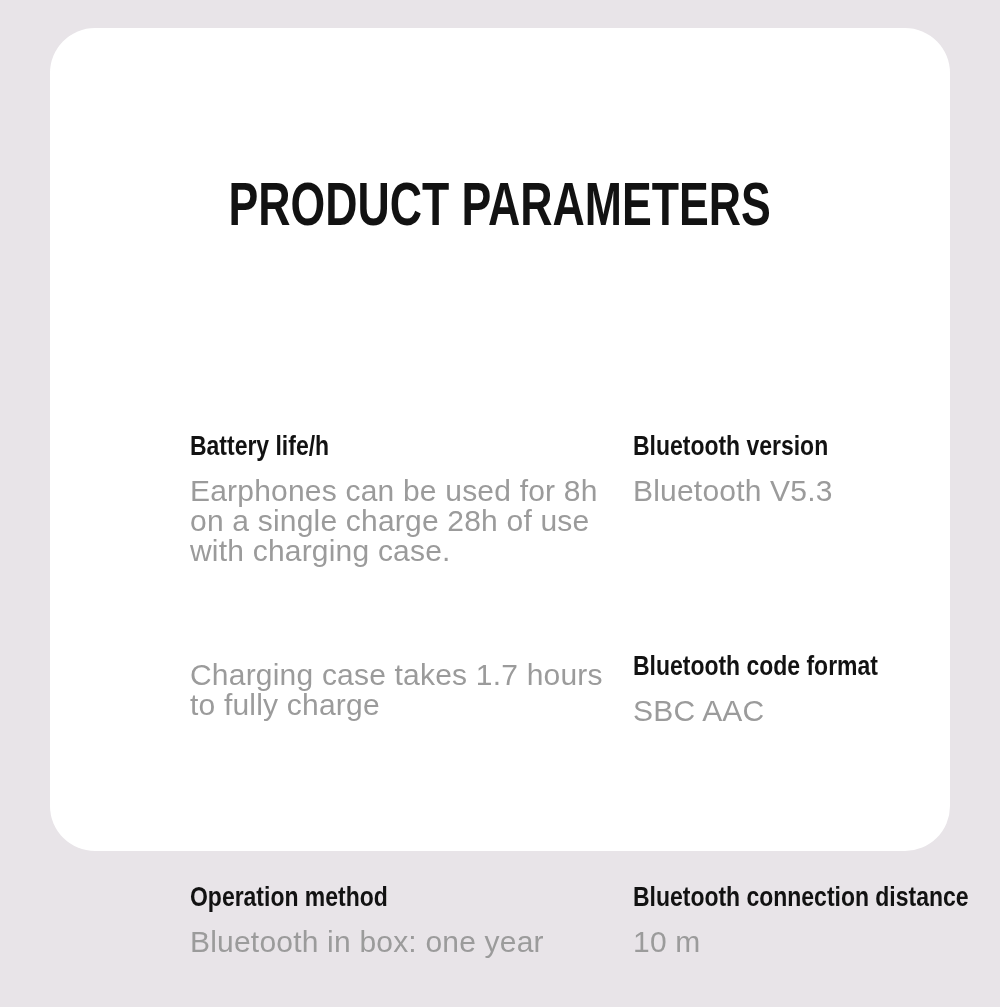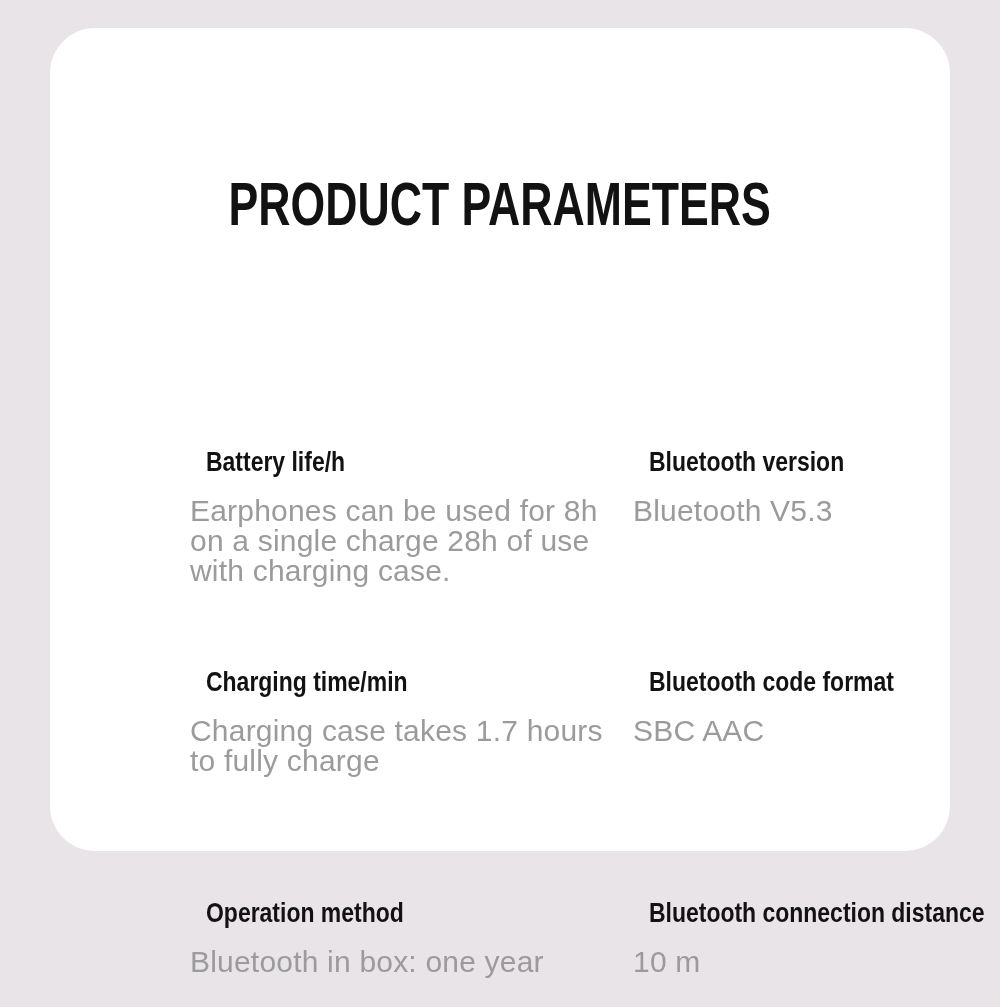--- a/index.html
+++ b/index.html
@@ -51,21 +51,21 @@
     position: absolute;
     top: 400px;
     left: 140px;
     right: 60px;
     display: grid;
     grid-template-columns: 443px auto;
     grid-template-rows: 220px 231px auto;
   }
   .cell { overflow: visible; }
   .label {
-    margin: 16px;
+    margin: 0;
     font-size: 28px;
     line-height: 36px;
     font-weight: bold;
     color: #121212;
     white-space: nowrap;
   }
   .label .condensed {
     display: inline-block;
     transform: scaleX(0.82);
     transform-origin: left top;
@@ -102,23 +102,20 @@
       </div>
 
       <div class="cell">
         <h3 class="label">
           <span class="condensed">Bluetooth version</span>
         </h3>
         <p class="value">Bluetooth V5.3</p>
       </div>
 
       <div class="cell">
-        <h3 class="label">
-          <span class="condensed">Charging time/min</span>
-        </h3>
         <p class="value">Charging case takes 1.7 hours
 to fully charge</p>
       </div>
 
       <div class="cell">
         <h3 class="label">
           <span class="condensed">Bluetooth code format</span>
         </h3>
         <p class="value">SBC AAC</p>
       </div>

